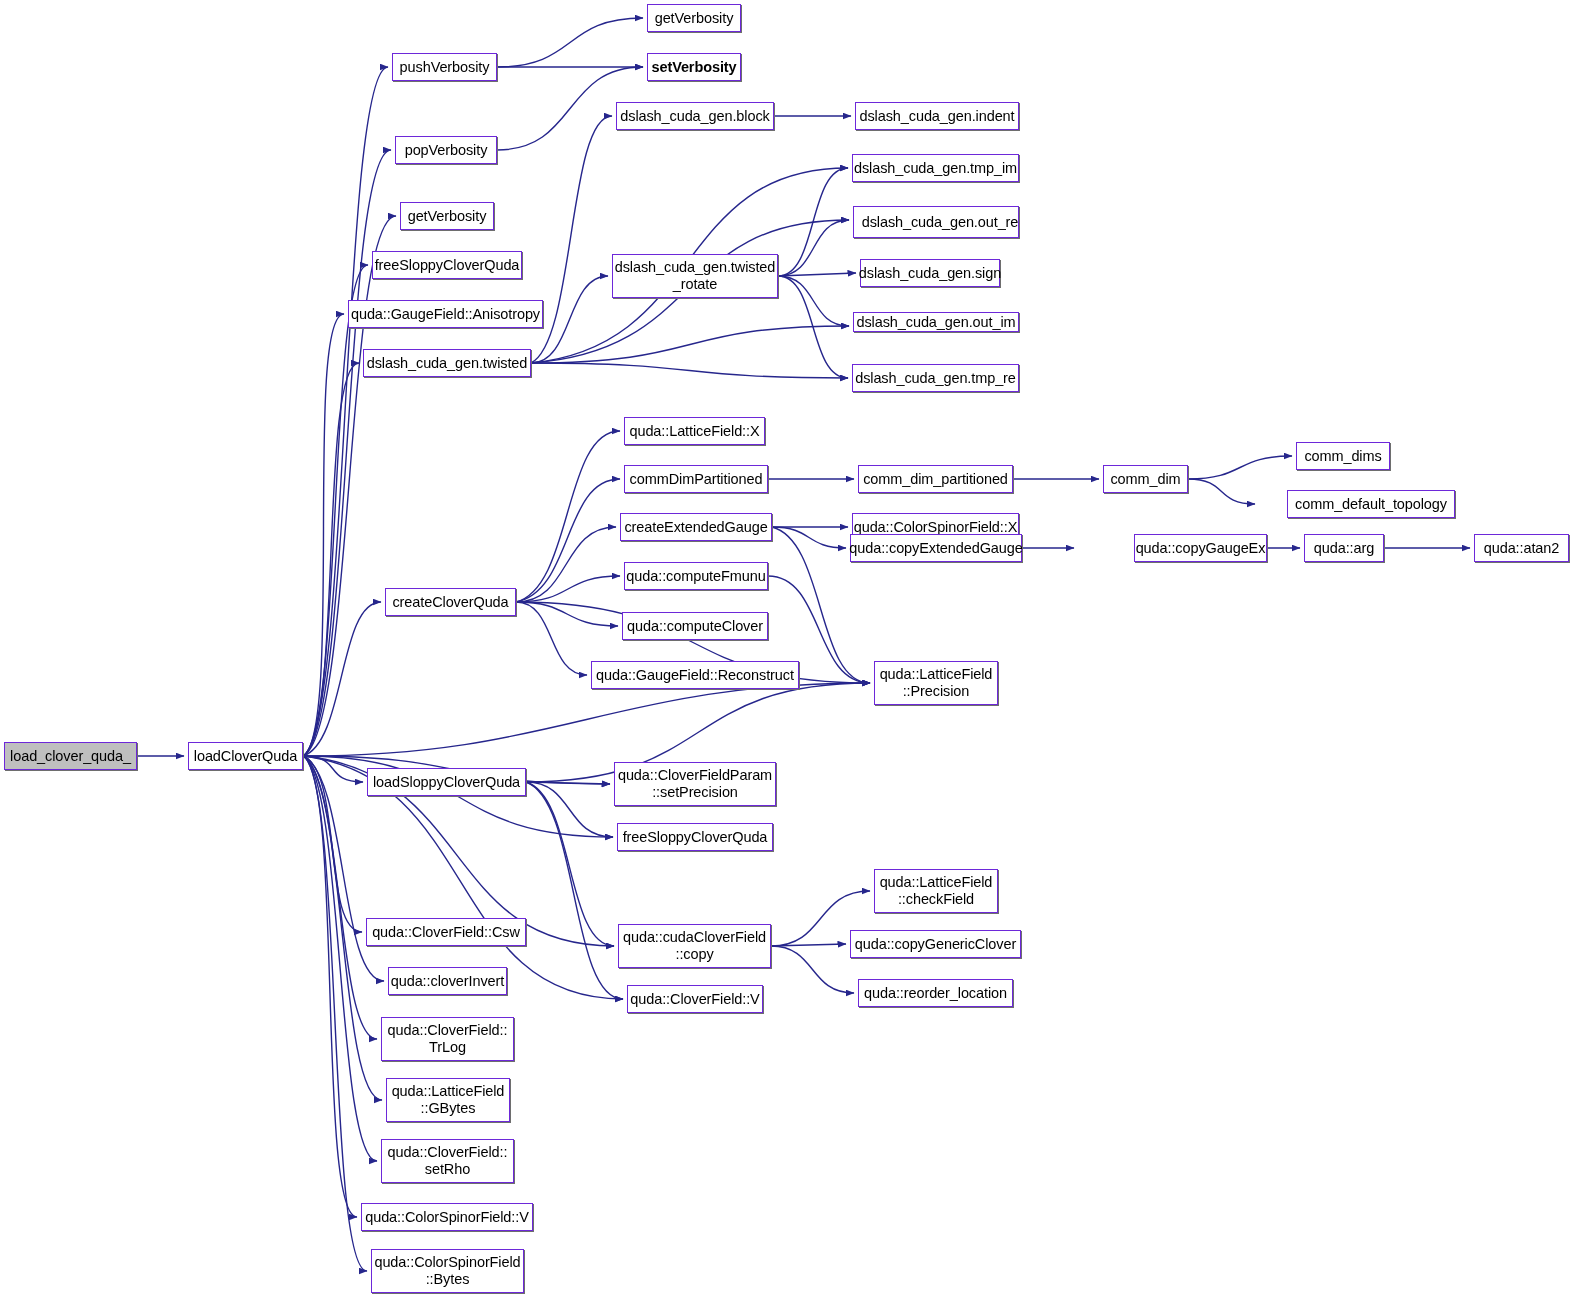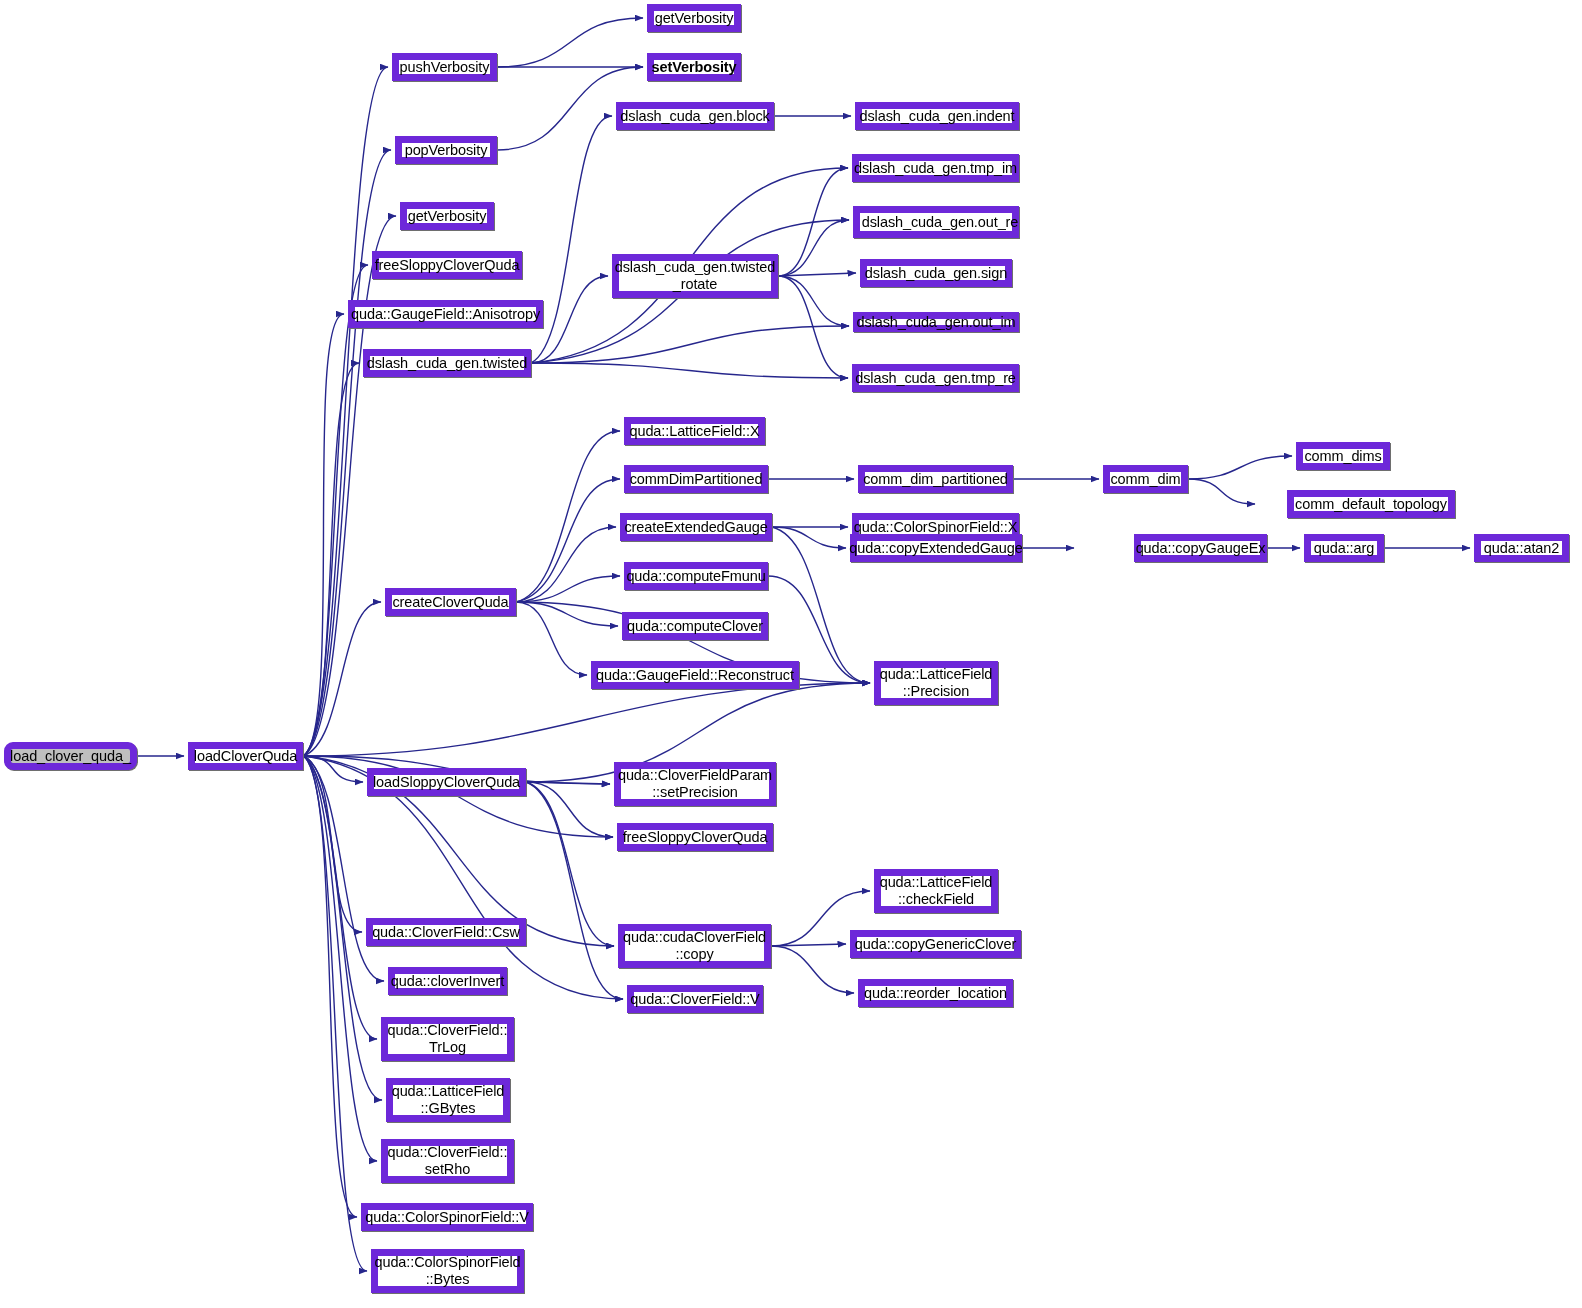--- a/index.html
+++ b/index.html
@@ -21,21 +21,21 @@
     position: absolute;
     left: 0;
     top: 0;
     width: 1582px;
     height: 1308px;
     pointer-events: none;
   }
   .node {
     position: absolute;
     box-sizing: border-box;
-    border: 7px solid #6d28d9;
+    border: 1px solid #6d28d9;
     background: #ffffff;
     color: #000000;
     font-size: 14.5px;
     line-height: 17px;
     display: flex;
     align-items: center;
     justify-content: center;
     text-align: center;
     white-space: pre-line;
     letter-spacing: -0.1px;
@@ -114,37 +114,37 @@
         <path d="M 526 782 C 573.85 782, 565.15 837, 613 837" fill="none" stroke="#26268c" stroke-width="1.4" marker-end="url(#arrowhead)"></path>
         <path d="M 526 782 C 574.4 796.35, 565.6 946, 614 946" fill="none" stroke="#26268c" stroke-width="1.4" marker-end="url(#arrowhead)"></path>
         <path d="M 526 782 C 579.35 800.9875, 569.65 999, 623 999" fill="none" stroke="#26268c" stroke-width="1.4" marker-end="url(#arrowhead)"></path>
         <path d="M 526 782 C 715.2 782, 680.8 683, 870 683" fill="none" stroke="#26268c" stroke-width="1.4" marker-end="url(#arrowhead)"></path>
         <path d="M 771 946 C 825.45 946, 815.55 891, 870 891" fill="none" stroke="#26268c" stroke-width="1.4" marker-end="url(#arrowhead)"></path>
         <path d="M 771 946 L 846 944" fill="none" stroke="#26268c" stroke-width="1.4" marker-end="url(#arrowhead)"></path>
         <path d="M 771 946 C 816.65 946, 808.35 993, 854 993" fill="none" stroke="#26268c" stroke-width="1.4" marker-end="url(#arrowhead)"></path>
       </g>
   </svg>
   <div id="nodes-group">
-      <div class="node root" style="left: 4px; top: 742px; width: 133px; height: 28px; border-radius: 9px;">load_clover_quda_</div>
+      <div class="node root" style="left: 4px; top: 742px; width: 133px; height: 28px;">load_clover_quda_</div>
       <div class="node" style="left: 188px; top: 742px; width: 115px; height: 28px;">loadCloverQuda</div>
       <div class="node" style="left: 392px; top: 53px; width: 105px; height: 28px;">pushVerbosity</div>
       <div class="node" style="left: 647px; top: 4px; width: 94px; height: 28px;">getVerbosity</div>
       <div class="node" style="left: 647px; top: 53px; width: 94px; height: 28px; font-weight: bold;">setVerbosity</div>
       <div class="node" style="left: 395px; top: 136px; width: 102px; height: 28px;">popVerbosity</div>
       <div class="node" style="left: 400px; top: 202px; width: 94px; height: 28px;">getVerbosity</div>
       <div class="node" style="left: 372px; top: 251px; width: 150px; height: 28px;">freeSloppyCloverQuda</div>
       <div class="node" style="left: 348px; top: 300px; width: 195px; height: 28px;">quda::GaugeField::Anisotropy</div>
       <div class="node" style="left: 363px; top: 349px; width: 168px; height: 28px;">dslash_cuda_gen.twisted</div>
       <div class="node" style="left: 616px; top: 102px; width: 158px; height: 28px;">dslash_cuda_gen.block</div>
       <div class="node" style="left: 855px; top: 102px; width: 164px; height: 28px;">dslash_cuda_gen.indent</div>
       <div class="node" style="left: 852px; top: 154px; width: 167px; height: 28px;">dslash_cuda_gen.tmp_im</div>
       <div class="node" style="left: 853px; top: 206px; width: 166px; height: 32px; padding-left: 8px;">dslash_cuda_gen.out_re</div>
       <div class="node" style="left: 612px; top: 254px; width: 166px; height: 44px;">dslash_cuda_gen.twisted
 _rotate</div>
-      <div class="node" style="left: 860px; top: 259px; width: 152px; height: 28px;">dslash_cuda_gen.sign</div>
+      <div class="node" style="left: 860px; top: 259px; width: 140px; height: 28px;">dslash_cuda_gen.sign</div>
       <div class="node" style="left: 853px; top: 312px; width: 166px; height: 20px;">dslash_cuda_gen.out_im</div>
       <div class="node" style="left: 852px; top: 364px; width: 167px; height: 28px;">dslash_cuda_gen.tmp_re</div>
       <div class="node" style="left: 385px; top: 588px; width: 131px; height: 28px;">createCloverQuda</div>
       <div class="node" style="left: 624px; top: 417px; width: 141px; height: 28px;">quda::LatticeField::X</div>
       <div class="node" style="left: 624px; top: 465px; width: 144px; height: 28px;">commDimPartitioned</div>
       <div class="node" style="left: 858px; top: 465px; width: 155px; height: 28px;">comm_dim_partitioned</div>
       <div class="node" style="left: 1103px; top: 465px; width: 85px; height: 28px;">comm_dim</div>
       <div class="node" style="left: 1296px; top: 442px; width: 94px; height: 28px;">comm_dims</div>
       <div class="node" style="left: 1259px; top: 490px; width: 168px; height: 28px; margin-left: 28px;">comm_default_topology</div>
       <div class="node" style="left: 620px; top: 513px; width: 152px; height: 28px;">createExtendedGauge</div>

